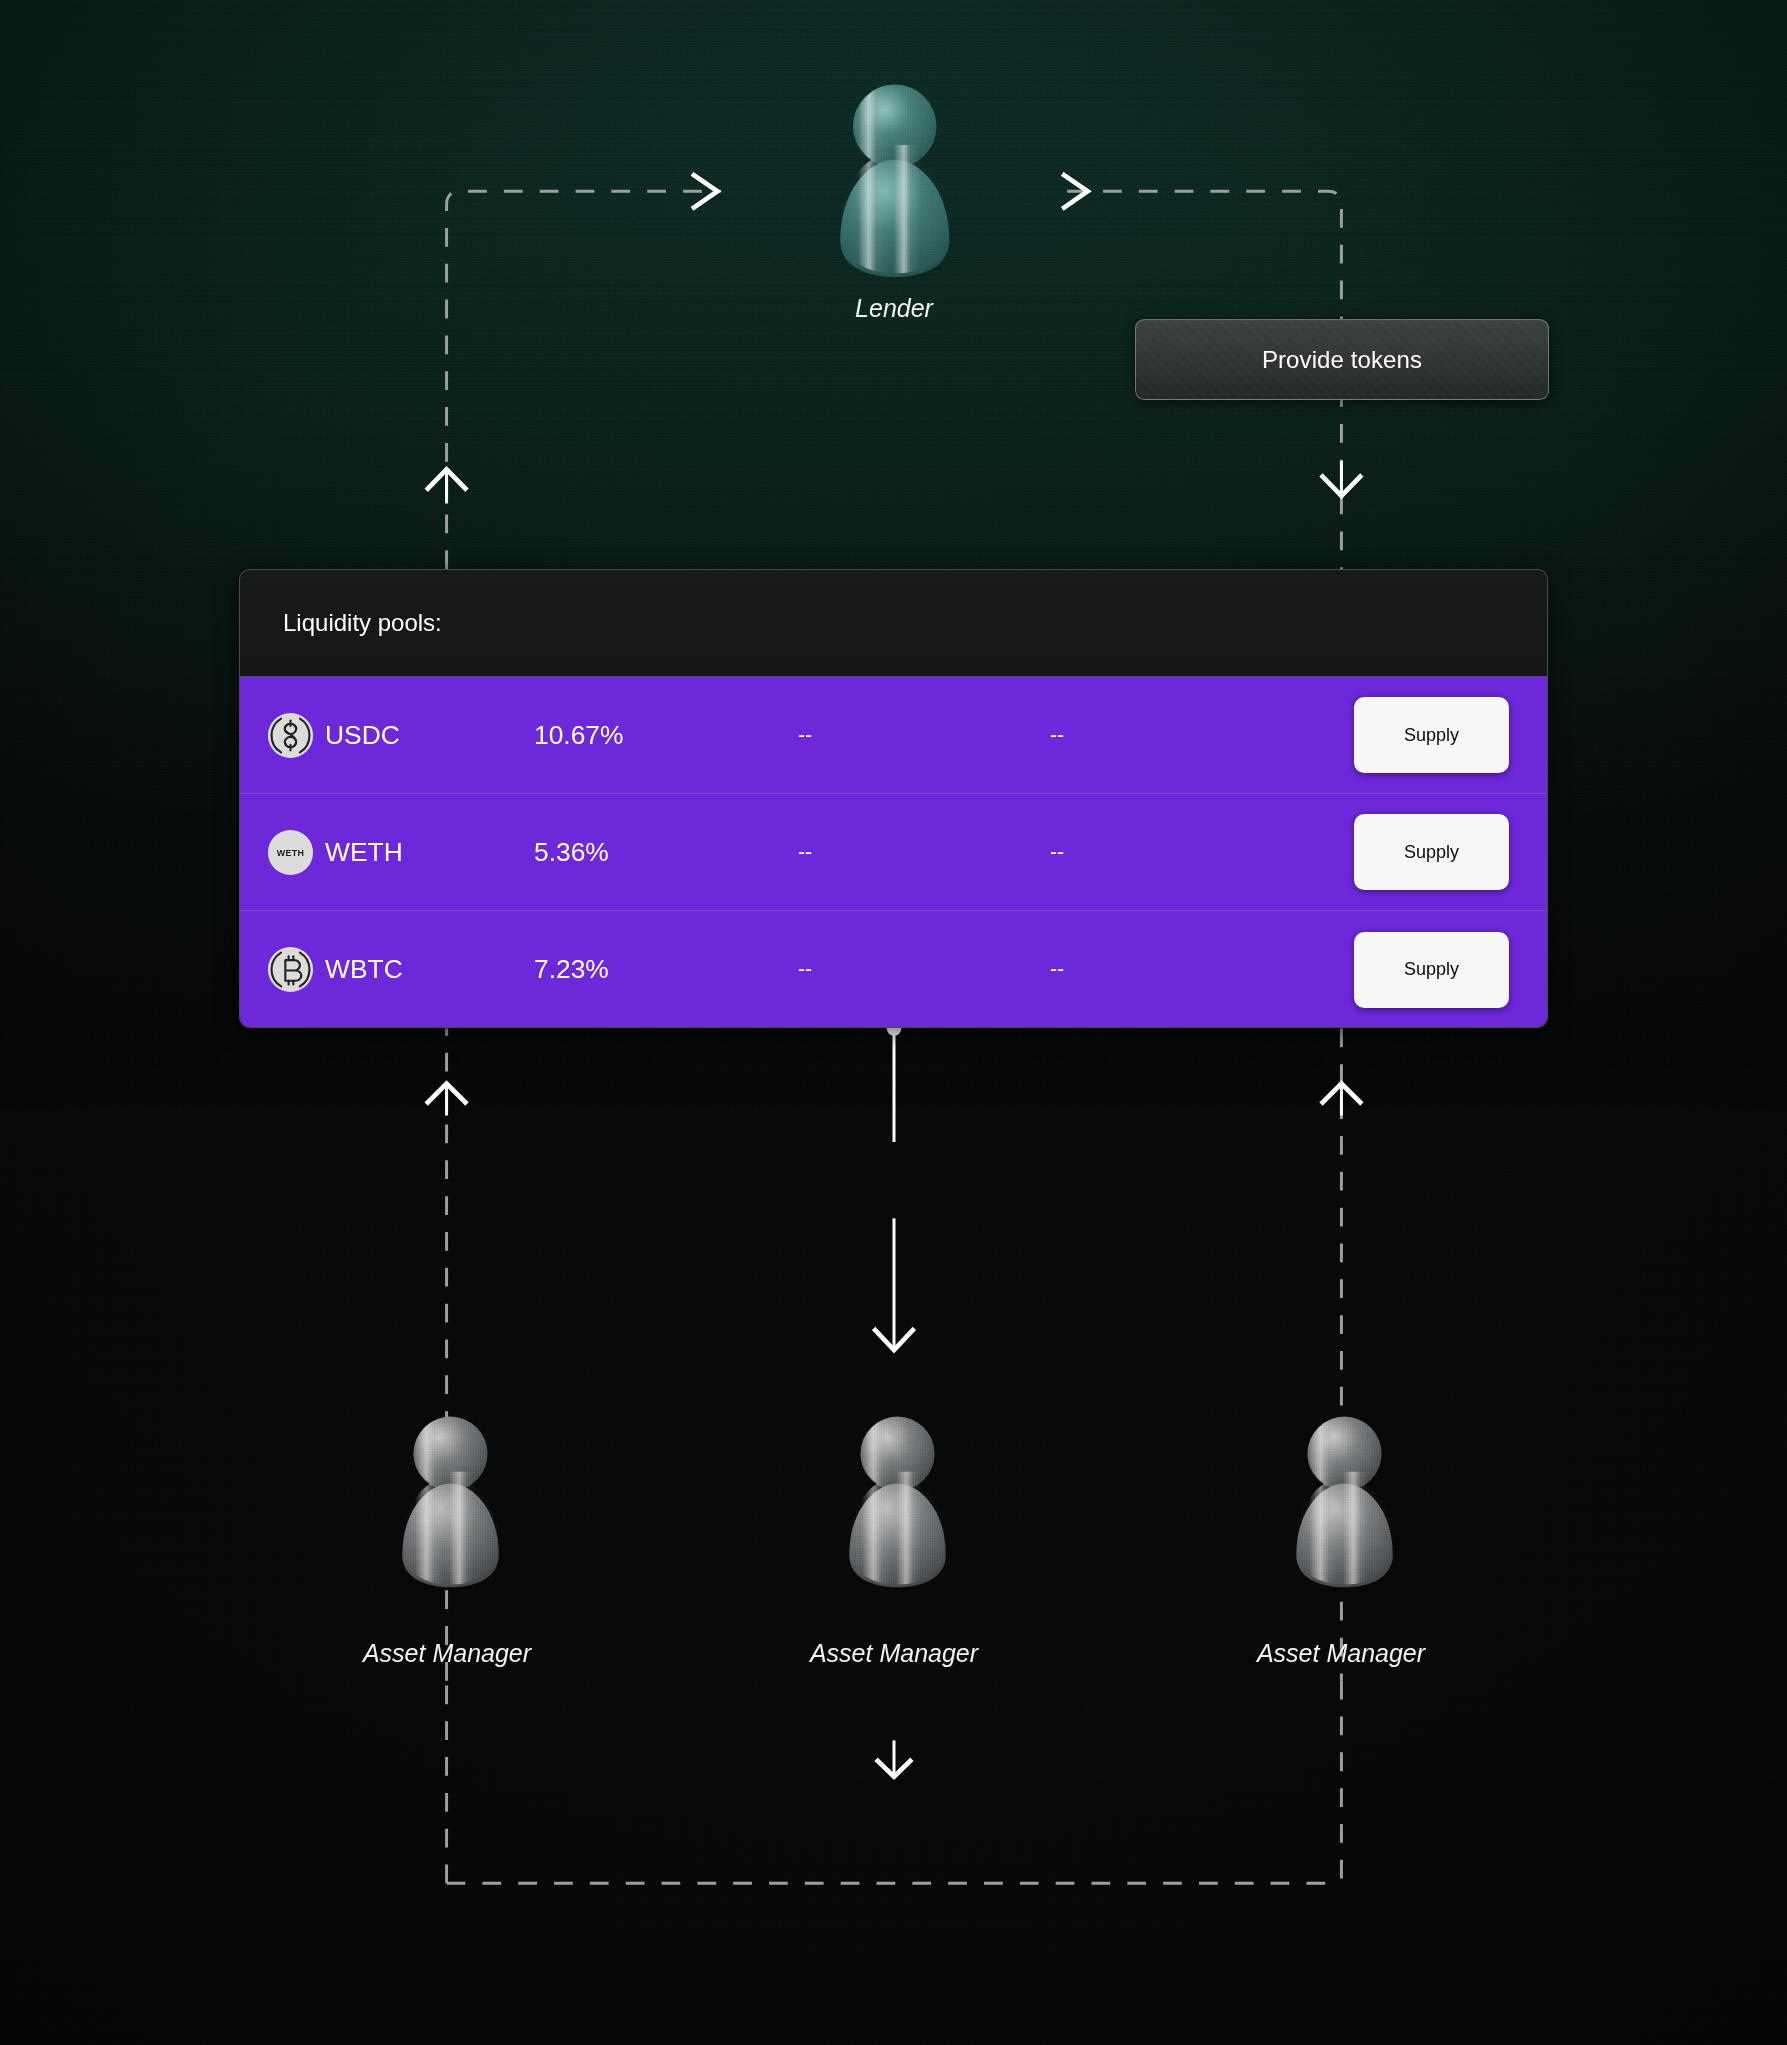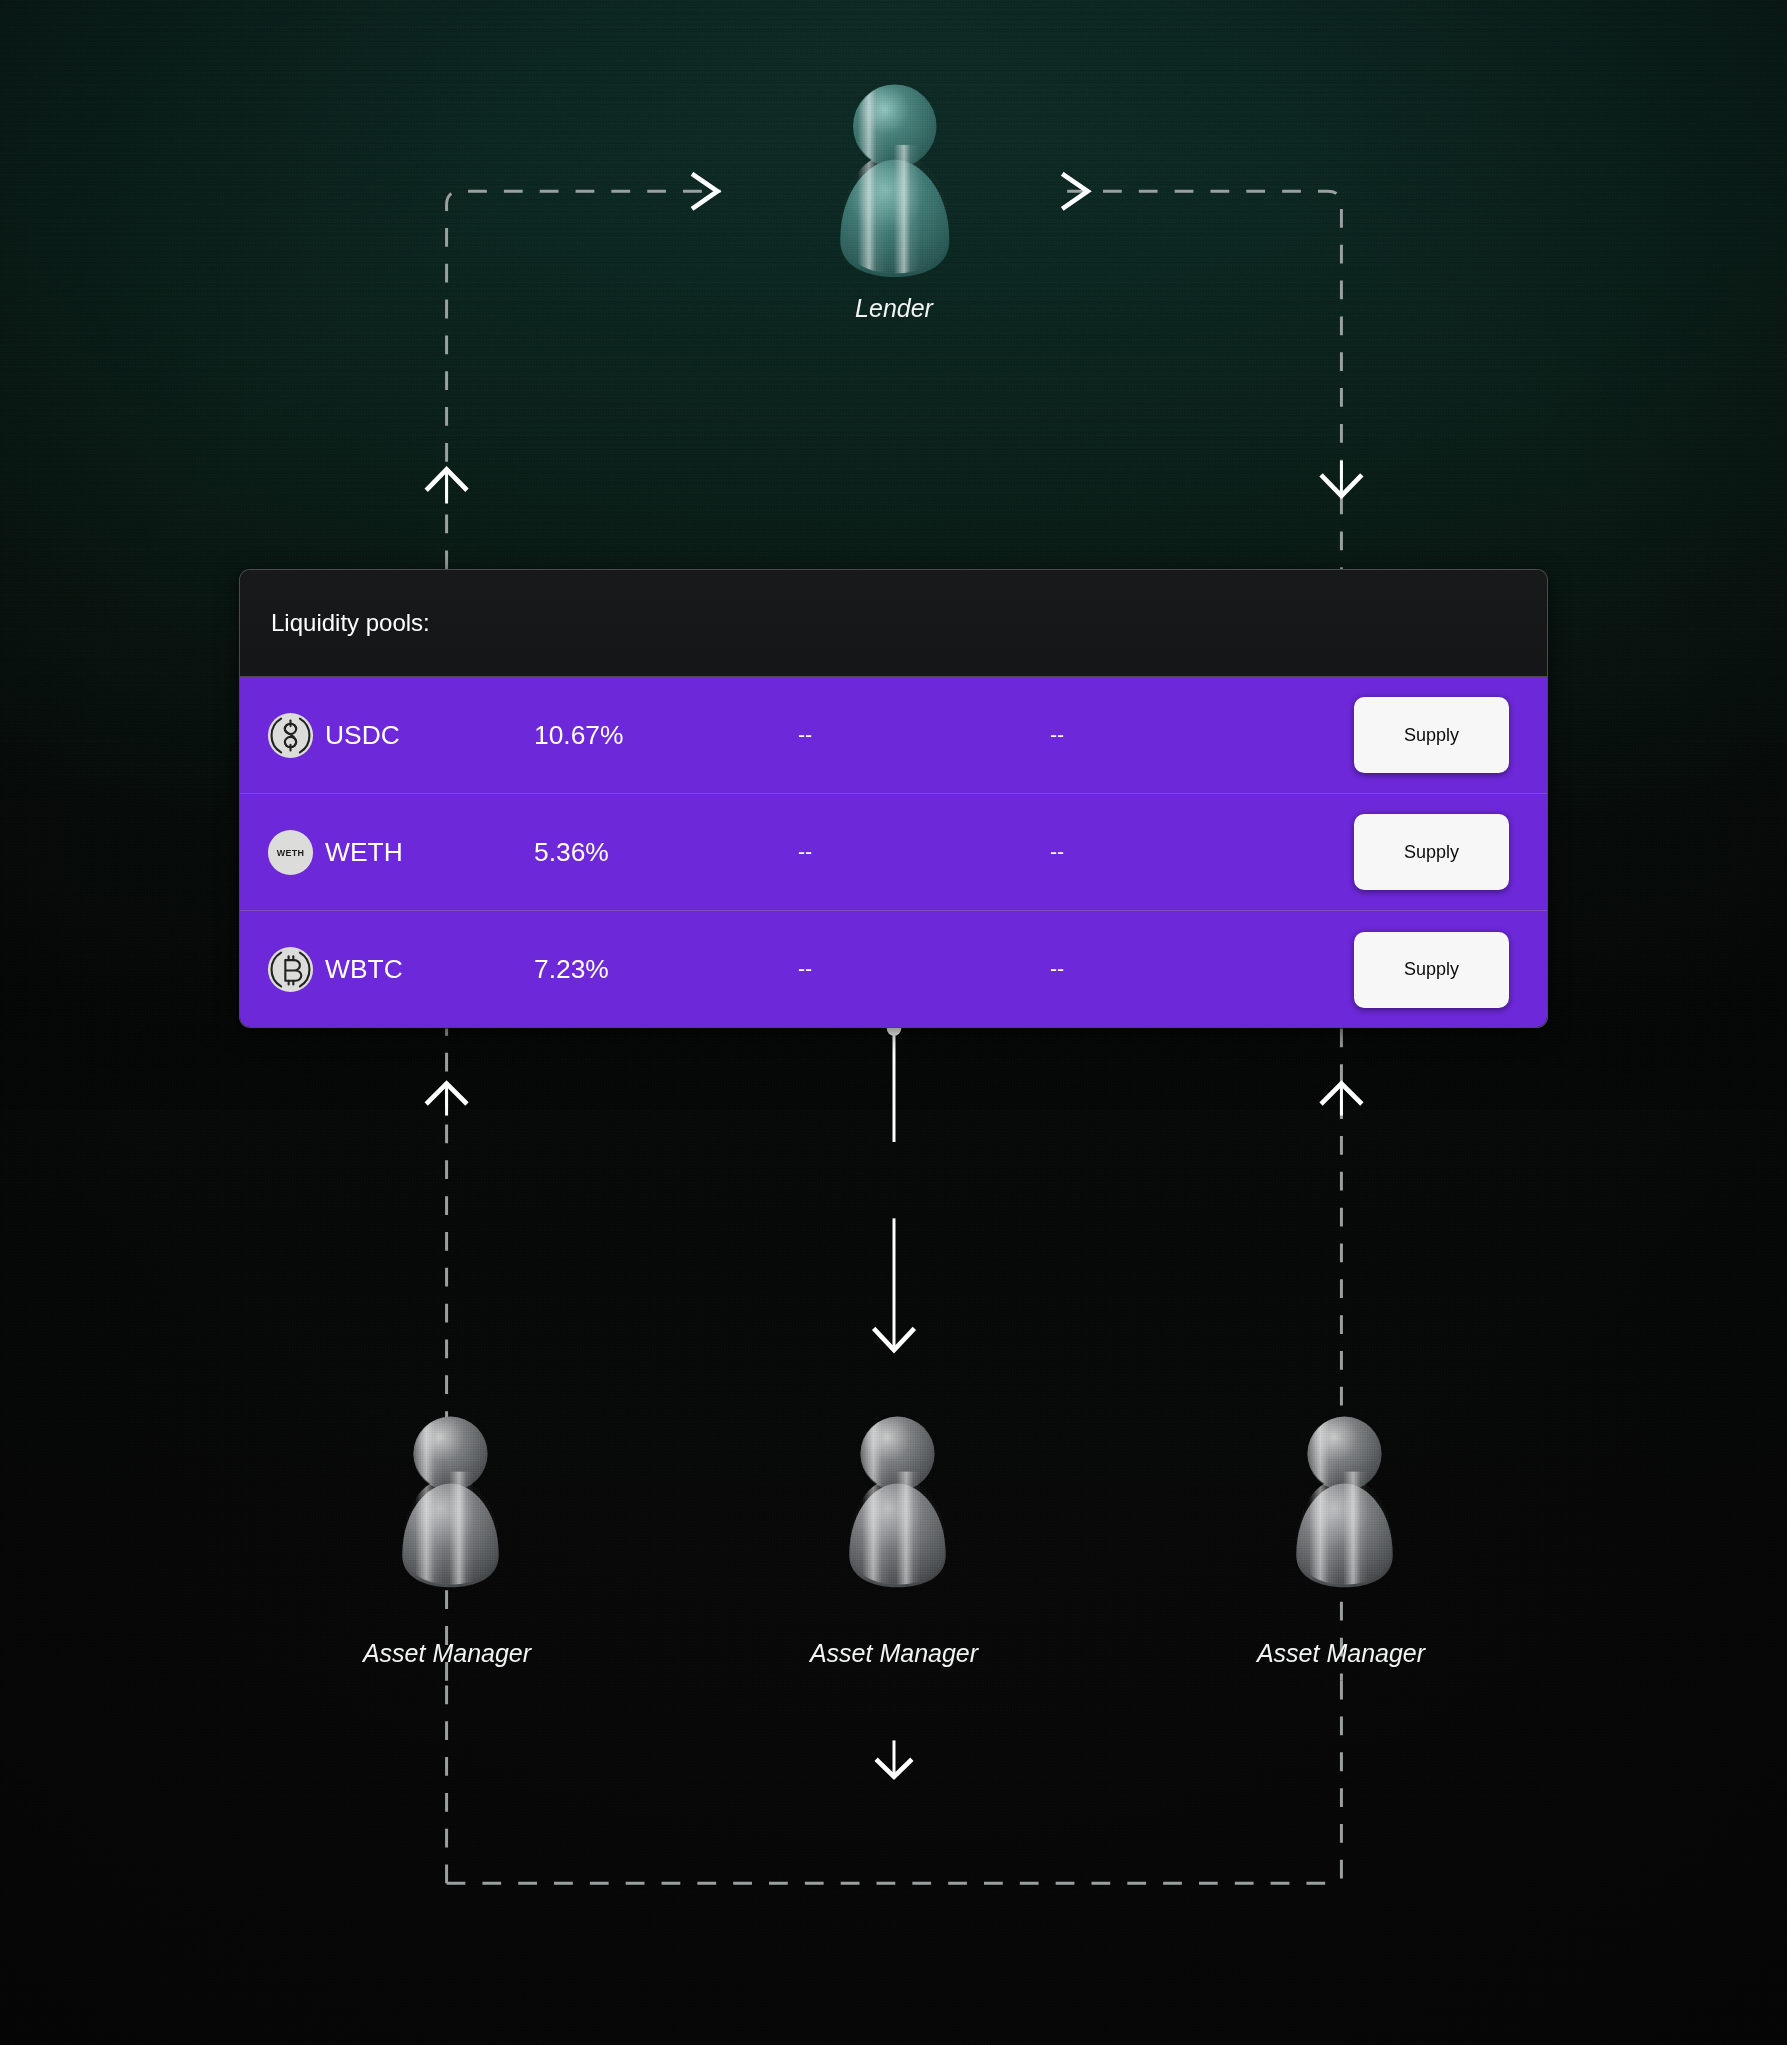--- a/index.html
+++ b/index.html
@@ -88,21 +88,21 @@
   }
   #pool-card .card-noise{
     position:absolute; inset:0; pointer-events:none; opacity:.55;
     background-image:
       repeating-linear-gradient(45deg, rgba(255,255,255,.028) 0 0.4px, rgba(0,0,0,0) 0.4px 1.3px),
       repeating-linear-gradient(-45deg, rgba(255,255,255,.022) 0 0.4px, rgba(0,0,0,0) 0.4px 1.3px);
     mix-blend-mode:overlay;
   }
   .card-head{
     position:relative; height:107px;
-    display:flex; align-items:center; padding-left:31px;
+    display:flex; align-items:center; padding-left:43px;
     background:linear-gradient(180deg,#17191a 0%, #141617 100%);
     border-bottom:0.9px solid rgba(150,155,155,.40);
     font-size:24px; color:#fff;
   }
   .pool-row{
     position:relative; height:117px;
     display:flex; align-items:center;
     border-bottom:0.9px solid rgba(150,155,155,.32);
     background:#6d28d9;
   }
@@ -214,20 +214,23 @@
       <g clip-path="url(#clipL)">
         <rect x="55" y="0" width="70" height="460" fill="url(#ldS)"></rect>
         <rect x="140" y="150" width="62" height="310" fill="url(#ldS)"></rect>
         <rect x="0" y="0" width="285" height="460" fill="url(#grainT)"></rect>
       </g>
     </svg>
   </div>
   <div class="fig-label" style="left:894px; top:294px;">Lender</div>
 
 
+  <div class="pill" style="left:1135px; top:319px; width:414px; height:81px;">
+    <span>Provide tokens</span>
+  </div>
 
   <div id="pool-card">
     <div class="card-noise"></div>
 
     <div class="card-head">
       <span>Liquidity pools:</span>
     </div>
 
     <div class="pool-row">
       <div class="c-icon">

